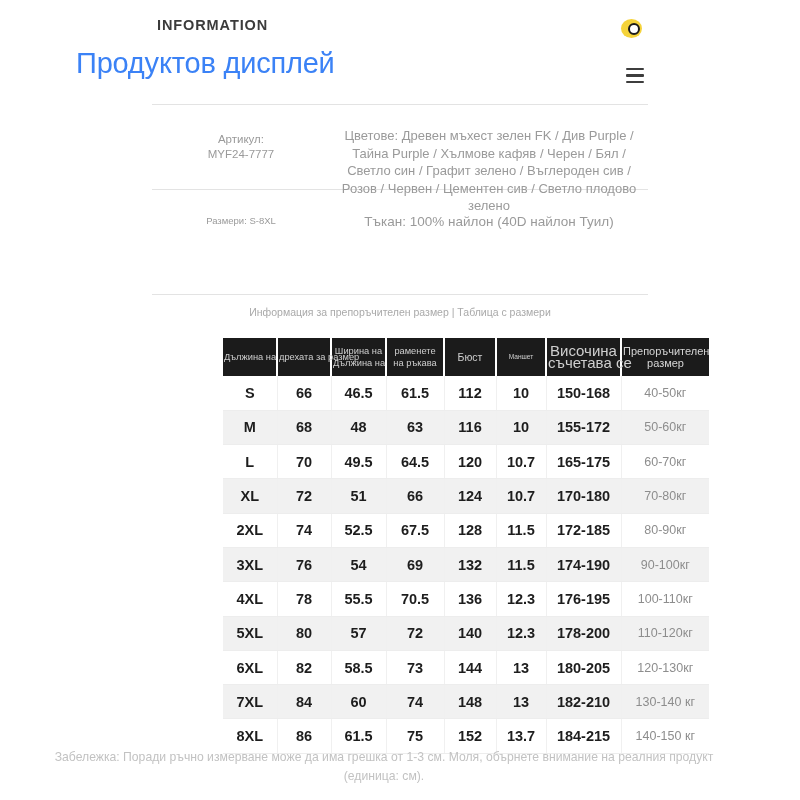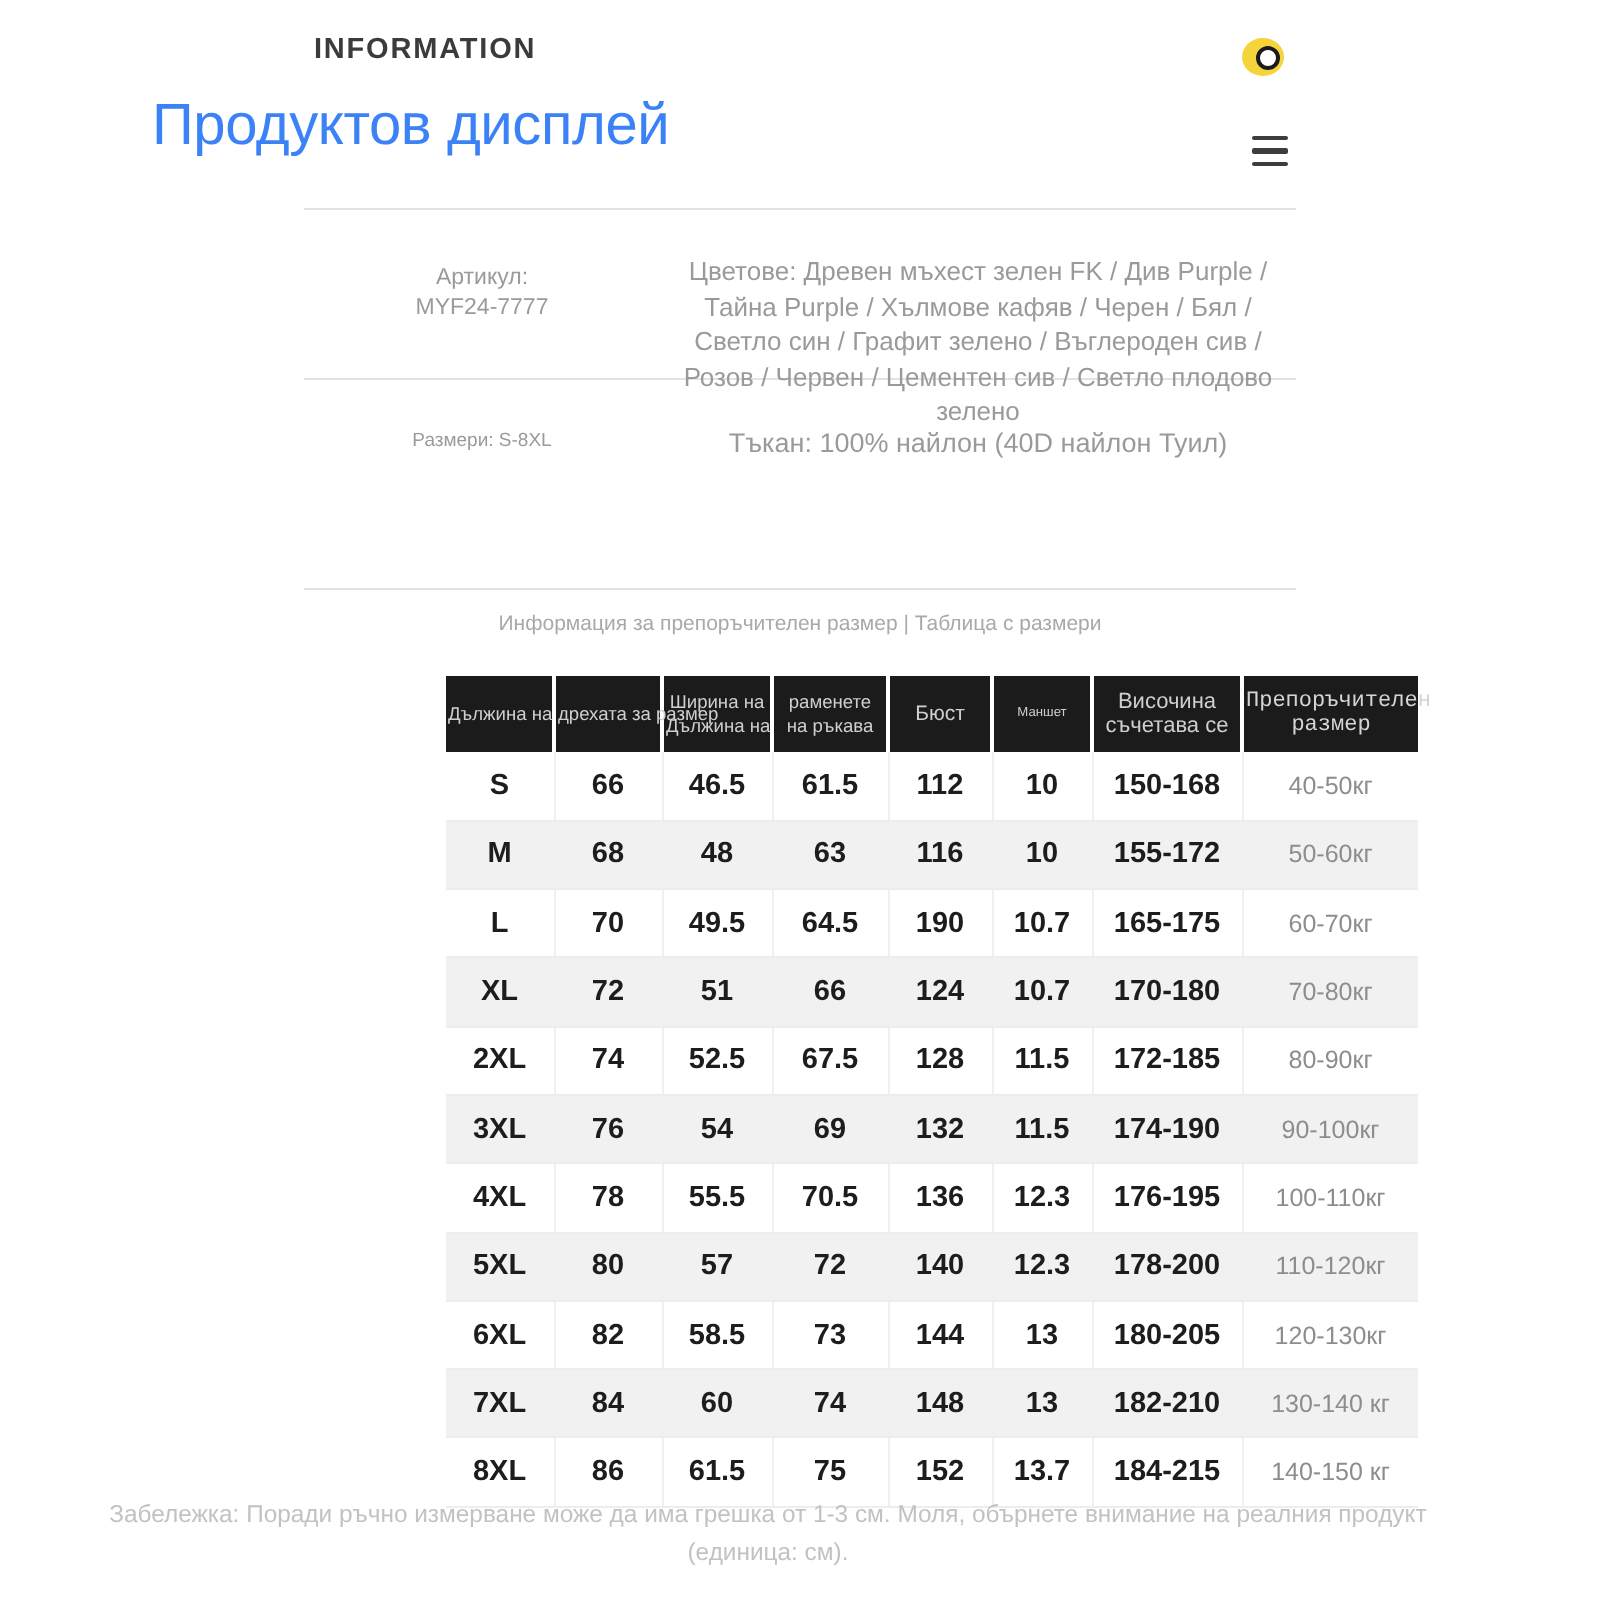--- a/index.html
+++ b/index.html
@@ -159,28 +159,28 @@
     font-weight: normal;
     height: 38px;
     vertical-align: middle;
     padding: 2px 1px;
     border-right: 2px solid #ffffff;
     line-height: 12.5px;
     font-size: 9.3px;
     overflow: visible;
     white-space: nowrap;
   }
-  .size-table thead th:last-child { border-right: none; font-family: Liberation Mono, monospace; }
+  .size-table thead th:last-child { border-right: none; }
   .size-table thead th.hdr-cuff { font-size: 6.6px; }
   .size-table thead th.hdr-rec {
     font-size: 11px;
     color: #d5d5d5;
   }
   .size-table thead th.hdr-bust { font-size: 10.5px; }
-  .size-table thead th.hdr-height { font-size: 11px; }
+  .size-table thead th.hdr-height { font-size: 15px; }
   .size-table thead th .two-line { display: block; }
 
   .size-table tbody td {
     height: 34.3px;
     text-align: center;
     vertical-align: middle;
     font-size: 14.5px;
     font-weight: bold;
     color: #1d1d1d;
     border-bottom: 1px solid #ededed;
@@ -325,21 +325,21 @@
           <td>116</td>
           <td>10</td>
           <td>155-172</td>
           <td>50-60кг</td>
         </tr>
         <tr>
           <td>L</td>
           <td>70</td>
           <td>49.5</td>
           <td>64.5</td>
-          <td>190</td>
+          <td>120</td>
           <td>10.7</td>
           <td>165-175</td>
           <td>60-70кг</td>
         </tr>
         <tr>
           <td>XL</td>
           <td>72</td>
           <td>51</td>
           <td>66</td>
           <td>124</td>

